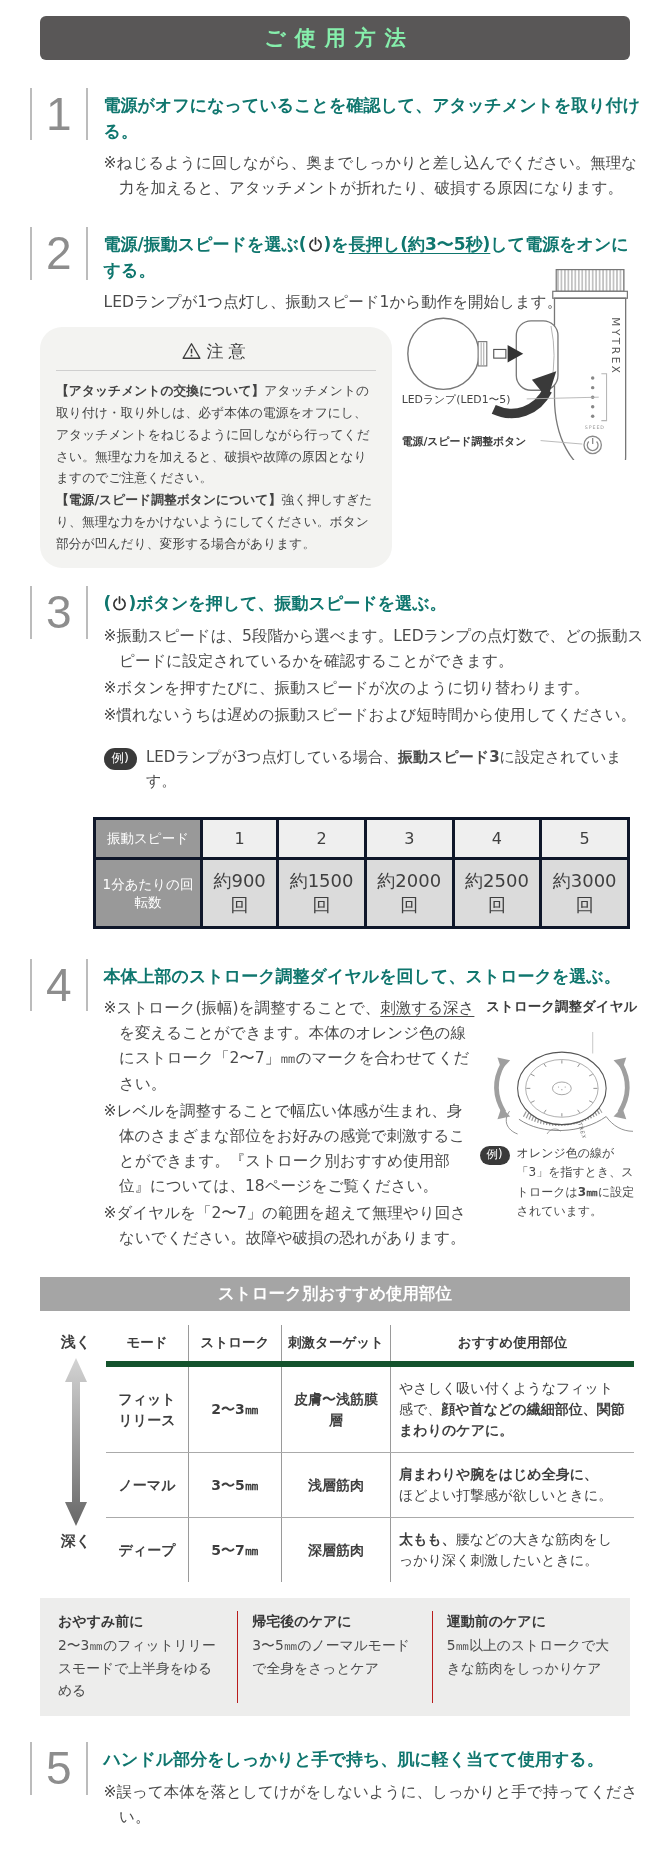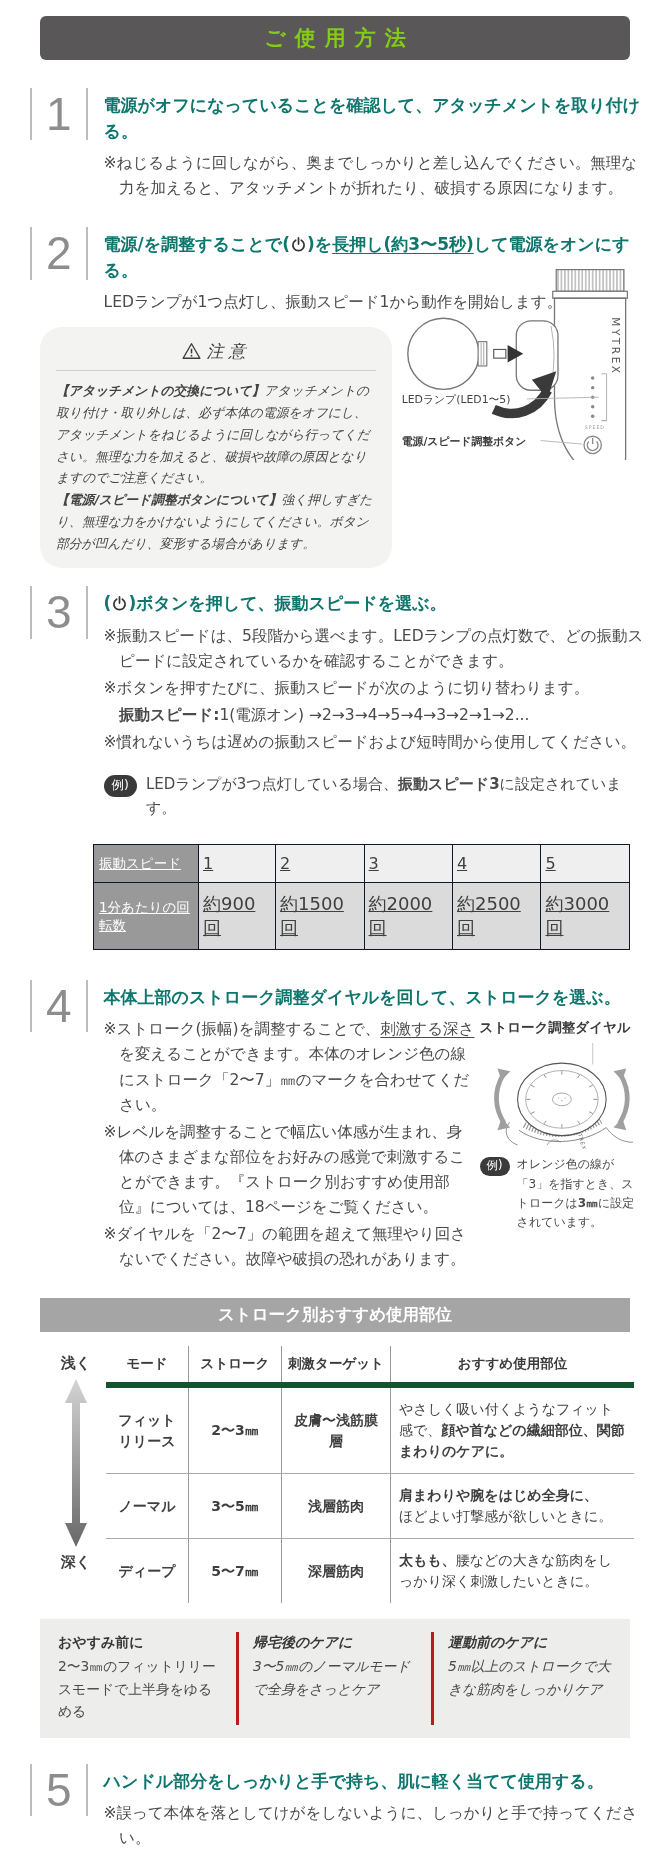--- a/index.html
+++ b/index.html
@@ -7,21 +7,21 @@
     width:670px;
     font-family:"DejaVu Sans","Liberation Sans",sans-serif;
     color:#3f3f3f;
     -webkit-font-smoothing:antialiased;
   }
   .page { padding:16px 0 14px; }
 
   
   .title-bar {
     margin:0 40px 28px;
-    background:#595757; color:#84cc16;
+    background:#595757; color:#86efac;
     text-align:center; font-size:21px; font-weight:bold;
     letter-spacing:9px; text-indent:9px;
     padding:8px 0; border-radius:6px;
   }
 
   
   .step { display:flex; margin:0 26px 24px 30px; }
   .step-num {
     flex:0 0 auto; align-self:flex-start;
     font-family:"Liberation Sans",sans-serif;
@@ -36,51 +36,50 @@
   .ul { text-decoration:underline; text-underline-offset:3px; }
   .b { font-weight:bold; }
   .pwr-icon { width:15px; height:15px; vertical-align:-2px; margin:0 1px; }
 
   
   .duo { display:flex; margin:2px 40px 8px; }
   .caution-box {
     width:352px; box-sizing:border-box;
     background:#f3f3f1; border-radius:22px;
     padding:10px 16px 14px;
-    font-style:italic;
   }
   .caution-title { text-align:center; font-size:17px; letter-spacing:5px; color:#3c3c3c; padding:3px 0 7px; }
   .warn-icon { width:19px; height:18px; vertical-align:-3px; margin-right:6px; }
   .caution-box hr { border:none; border-top:1px solid #cfcfcf; margin:0 0 9px; }
   .caution-text { margin:0; font-size:12.8px; line-height:1.7; color:#434343; }
   .device-illust { flex:1; margin-top:-60px; padding-left:8px; }
   .device-illust svg { display:block; width:100%; height:auto; }
 
   
   .seq { padding-left:1em; }
   .example-line { display:flex; align-items:flex-start; gap:9px; margin-top:18px; }
   .ex-badge {
     flex:0 0 auto; background:#3a3a3a; color:#fff;
     font-size:12.5px; line-height:1; padding:4px 8px 5px;
     border-radius:11px; margin-top:2px; white-space:nowrap;
   }
   .ex-text { font-size:15px; line-height:1.55; color:#4a4a4a; }
 
   
   .speed-table { border-collapse:collapse; width:537px; margin:14px 40px 30px 93px; }
-  .speed-table td { border:1px solid #0f172a; text-align:left; padding:9px 4px;text-decoration:underline; }
+  .speed-table td { border:3px solid #0f172a; text-align:center; padding:9px 4px; }
   .speed-table .hd { background:#999999; color:#fff; font-size:13.5px; width:94px; line-height:1.35; padding:6px 5px; }
   .speed-table .r1 td.val { background:#efefef; font-size:16px; }
   .speed-table .r2 td.val { background:#dbdbdb; font-size:18px; }
 
   
   .s4-cols { display:flex; }
   .s4-text { width:372px; flex:0 0 auto; }
   .s4-illust { flex:1; min-width:0; padding-left:4px; }
-  .dial-label { font-size:13.5px; font-weight:bold; color:#3c3c3c; margin:2px 0 6px; }
+  .dial-label { text-align:center; font-size:13.5px; font-weight:bold; color:#3c3c3c; margin:2px 0 16px; }
   .s4-illust svg { display:block; width:100%; height:auto; }
   .ex-small { font-size:12px; line-height:1.6; color:#4a4a4a; }
   .example-line.compact { margin-top:6px; gap:7px; }
   .example-line.compact .ex-badge { font-size:11.5px; padding:3px 7px 4px; }
 
   
   .section-bar {
     margin:6px 40px 0; background:#a5a5a5; color:#fff;
     text-align:center; font-weight:bold; font-size:16.5px; padding:6px 0;
   }
@@ -94,21 +93,21 @@
   .stroke th { font-size:13.5px; font-weight:bold; color:#3c3c3c; padding:9px 4px; border-bottom:6px solid #14532d; }
   .stroke td { padding:11px 8px; border-bottom:1px solid #aaa; font-size:14px; line-height:1.5; vertical-align:middle; }
   .stroke tr:last-child td { border-bottom:none; }
   .stroke th + th, .stroke td + td { border-left:1px solid #9a9a9a; }
   .stroke .c { text-align:center; font-weight:bold; }
   .col-mode { width:74px; } .col-stroke { width:84px; } .col-target { width:100px; }
 
   
   .usage-box { margin:0 40px 26px; background:#ededec; display:flex; padding:13px 4px; }
   .usage-item { flex:1; padding:2px 14px; }
-  .usage-item + .usage-item { border-left:3px solid #b91c1c;font-style:italic; }
+  .usage-item + .usage-item { border-left:1px solid #b91c1c; }
   .usage-head { font-size:14px; font-weight:bold; margin:0 0 3px; color:#383838; }
   .usage-body { font-size:13.8px; line-height:1.62; margin:0; color:#4a4a4a; }
 
   .spacer-lg { height:10px; }
 </style>
 </head>
 <body>
 
 <div class="page">
 
@@ -118,21 +117,21 @@
     <div class="step-num">1</div>
     <div class="step-body">
       <h3 class="step-title">電源がオフになっていることを確認して、アタッチメントを取り付ける。</h3>
       <p class="note hang">※ねじるように回しながら、奥までしっかりと差し込んでください。無理な力を加えると、アタッチメントが折れたり、破損する原因になります。</p>
     </div>
   </section>
 
   <section class="step" style="margin-bottom:10px;">
     <div class="step-num">2</div>
     <div class="step-body">
-      <h3 class="step-title"><span>電源/を調整することで(</span><svg class="pwr-icon" viewBox="0 0 16 16">
+      <h3 class="step-title"><span>電源/振動スピードを選ぶ(</span><svg class="pwr-icon" viewBox="0 0 16 16">
             <path d="M5 3.4 a6 6 0 1 0 6 0" fill="none" stroke="#333" stroke-width="1.8" stroke-linecap="round"></path>
             <line x1="8" y1="1" x2="8" y2="7.5" stroke="#333" stroke-width="1.8" stroke-linecap="round"></line>
           </svg><span>)を</span><span class="ul">長押し(約3〜5秒)</span><span>して電源をオンにする。</span></h3>
       <p class="note">LEDランプが1つ点灯し、振動スピード1から動作を開始します。</p>
     </div>
   </section>
 
   <div class="duo">
     <div class="caution-box">
       <div class="caution-title">
@@ -204,21 +203,20 @@
 
   <section class="step" style="margin-top:18px;">
     <div class="step-num">3</div>
     <div class="step-body">
       <h3 class="step-title"><span>(</span><svg class="pwr-icon" viewBox="0 0 16 16">
             <path d="M5 3.4 a6 6 0 1 0 6 0" fill="none" stroke="#333" stroke-width="1.8" stroke-linecap="round"></path>
             <line x1="8" y1="1" x2="8" y2="7.5" stroke="#333" stroke-width="1.8" stroke-linecap="round"></line>
           </svg><span>)ボタンを押して、振動スピードを選ぶ。</span></h3>
       <p class="note hang">※振動スピードは、5段階から選べます。LEDランプの点灯数で、どの振動スピードに設定されているかを確認することができます。</p>
       <p class="note hang">※ボタンを押すたびに、振動スピードが次のように切り替わります。</p>
-      <p class="note seq"><span class="b">振動スピード:</span><span>1(電源オン) →2→3→4→5→4→3→2→1→2...</span></p>
       <p class="note hang">※慣れないうちは遅めの振動スピードおよび短時間から使用してください。</p>
       <div class="example-line">
         <span class="ex-badge">例)</span>
         <span class="ex-text"><span>LEDランプが3つ点灯している場合、</span><span class="b">振動スピード3</span><span>に設定されています。</span></span>
       </div>
     </div>
   </section>
 
   <table class="speed-table">
     <tbody>

